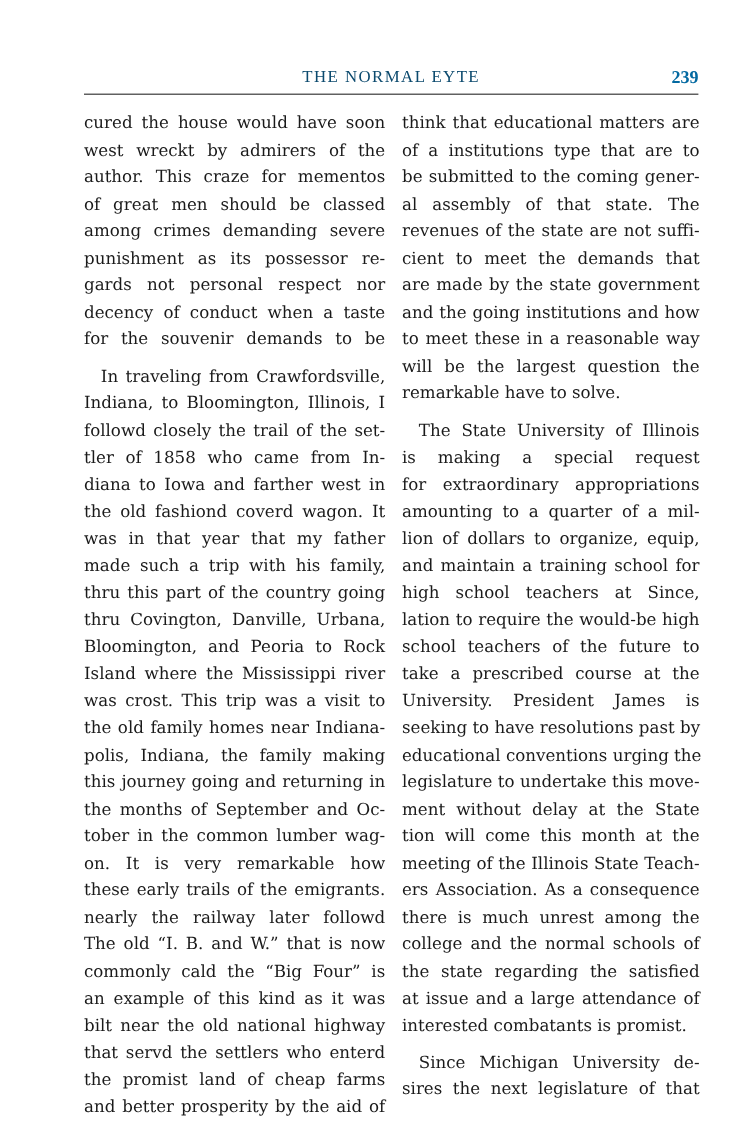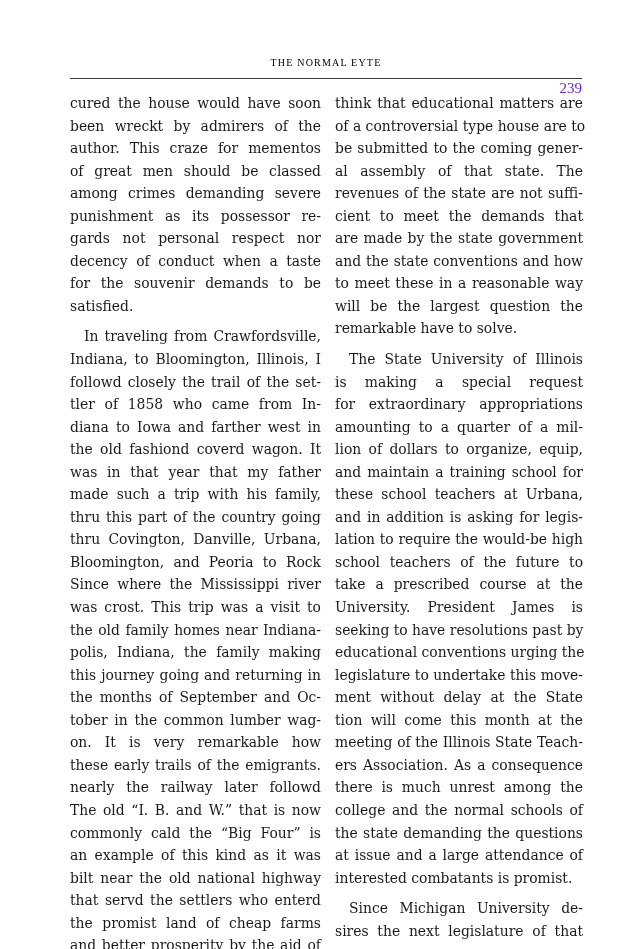--- a/index.html
+++ b/index.html
@@ -5,25 +5,25 @@
   html, body { margin: 0; padding: 0; }
   body {
     width: 624px; height: 949px; background: #ffffff; position: relative; overflow: hidden;
     font-family: "DejaVu Serif", "Liberation Serif", serif; color: #1a1a1a;
   }
   .running-head {
     position: absolute; left: 70px; width: 512px; top: 57px; height: 18px;
   }
   .running-title {
     position: absolute; left: 0; right: 0; text-align: center;
-    font-family: "Liberation Serif", serif; font-size: 10px; letter-spacing: 1.2px; color: #000000;
+    font-family: "Liberation Serif", serif; font-size: 14px; letter-spacing: 1.2px; color: #0c4a6e;
   }
   .page-number {
     position: absolute; right: 0; top: 0; font-family: "Liberation Serif", serif;
-    font-size: 15px; font-weight: normal; color: #6d28d9; margin-top: 23px;
+    font-size: 15px; font-weight: bold; color: #0369a1;
   }
   .rule {
     position: absolute; left: 70px; width: 512px; top: 78px; height: 0;
     border-top: 1.5px solid #3a3a3a;
   }
   .column {
     position: absolute; top: 92px; font-size: 13.9px; line-height: 22.55px;
   }
   .col-left { left: 70px; width: 251px; }
   .col-right { left: 335px; width: 248px; }
@@ -40,44 +40,43 @@
 
 <div class="running-head">
   <span class="running-title">THE NORMAL EYTE</span>
   <span class="page-number">239</span>
 </div>
 <div class="rule"></div>
 
 <div class="column col-left">
     <div>
       <span class="line">cured the house would have soon</span>
-      <span class="line">been wreckt by admirers of the</span>
+      <span class="line">west wreckt by admirers of the</span>
       <span class="line">author. This craze for mementos</span>
       <span class="line">of great men should be classed</span>
       <span class="line">among crimes demanding severe</span>
       <span class="line">punishment as its possessor re-</span>
       <span class="line">gards not personal respect nor</span>
       <span class="line">decency of conduct when a taste</span>
       <span class="line">for the souvenir demands to be</span>
-      <span class="line last">satisfied.</span>
     </div>
     <div class="para-gap"></div>
     <div>
       <span class="line indent">In traveling from Crawfordsville,</span>
       <span class="line">Indiana, to Bloomington, Illinois, I</span>
       <span class="line">followd closely the trail of the set-</span>
       <span class="line">tler of 1858 who came from In-</span>
       <span class="line">diana to Iowa and farther west in</span>
       <span class="line">the old fashiond coverd wagon. It</span>
       <span class="line">was in that year that my father</span>
       <span class="line">made such a trip with his family,</span>
       <span class="line">thru this part of the country going</span>
       <span class="line">thru Covington, Danville, Urbana,</span>
       <span class="line">Bloomington, and Peoria to Rock</span>
-      <span class="line">Since where the Mississippi river</span>
+      <span class="line">Island where the Mississippi river</span>
       <span class="line">was crost. This trip was a visit to</span>
       <span class="line">the old family homes near Indiana-</span>
       <span class="line">polis, Indiana, the family making</span>
       <span class="line">this journey going and returning in</span>
       <span class="line">the months of September and Oc-</span>
       <span class="line">tober in the common lumber wag-</span>
       <span class="line">on. It is very remarkable how</span>
       <span class="line">these early trails of the emigrants.</span>
       <span class="line">nearly the railway later followd</span>
       <span class="line">The old “I. B. and W.” that is now</span>
@@ -85,55 +84,54 @@
       <span class="line">an example of this kind as it was</span>
       <span class="line">bilt near the old national highway</span>
       <span class="line">that servd the settlers who enterd</span>
       <span class="line">the promist land of cheap farms</span>
       <span class="line">and better prosperity by the aid of</span>
     </div>
   </div>
 <div class="column col-right">
     <div>
       <span class="line">think that educational matters are</span>
-      <span class="line">of a controversial type house are to</span>
+      <span class="line">of a institutions type that are to</span>
       <span class="line">be submitted to the coming gener-</span>
       <span class="line">al assembly of that state. The</span>
       <span class="line">revenues of the state are not suffi-</span>
       <span class="line">cient to meet the demands that</span>
       <span class="line">are made by the state government</span>
-      <span class="line">and the state conventions and how</span>
+      <span class="line">and the going institutions and how</span>
       <span class="line">to meet these in a reasonable way</span>
       <span class="line">will be the largest question the</span>
       <span class="line last">remarkable have to solve.</span>
     </div>
     <div class="para-gap"></div>
     <div>
       <span class="line indent">The State University of Illinois</span>
       <span class="line">is making a special request</span>
       <span class="line">for extraordinary appropriations</span>
       <span class="line">amounting to a quarter of a mil-</span>
       <span class="line">lion of dollars to organize, equip,</span>
       <span class="line">and maintain a training school for</span>
-      <span class="line">these school teachers at Urbana,</span>
-      <span class="line">and in addition is asking for legis-</span>
+      <span class="line">high school teachers at Since,</span>
       <span class="line">lation to require the would-be high</span>
       <span class="line">school teachers of the future to</span>
       <span class="line">take a prescribed course at the</span>
       <span class="line">University. President James is</span>
       <span class="line">seeking to have resolutions past by</span>
       <span class="line">educational conventions urging the</span>
       <span class="line">legislature to undertake this move-</span>
       <span class="line">ment without delay at the State</span>
       <span class="line">tion will come this month at the</span>
       <span class="line">meeting of the Illinois State Teach-</span>
       <span class="line">ers Association. As a consequence</span>
       <span class="line">there is much unrest among the</span>
       <span class="line">college and the normal schools of</span>
-      <span class="line">the state demanding the questions</span>
+      <span class="line">the state regarding the satisfied</span>
       <span class="line">at issue and a large attendance of</span>
       <span class="line last">interested combatants is promist.</span>
     </div>
     <div class="para-gap"></div>
     <div>
       <span class="line indent">Since Michigan University de-</span>
       <span class="line">sires the next legislature of that</span>
     </div>
   </div>
 

